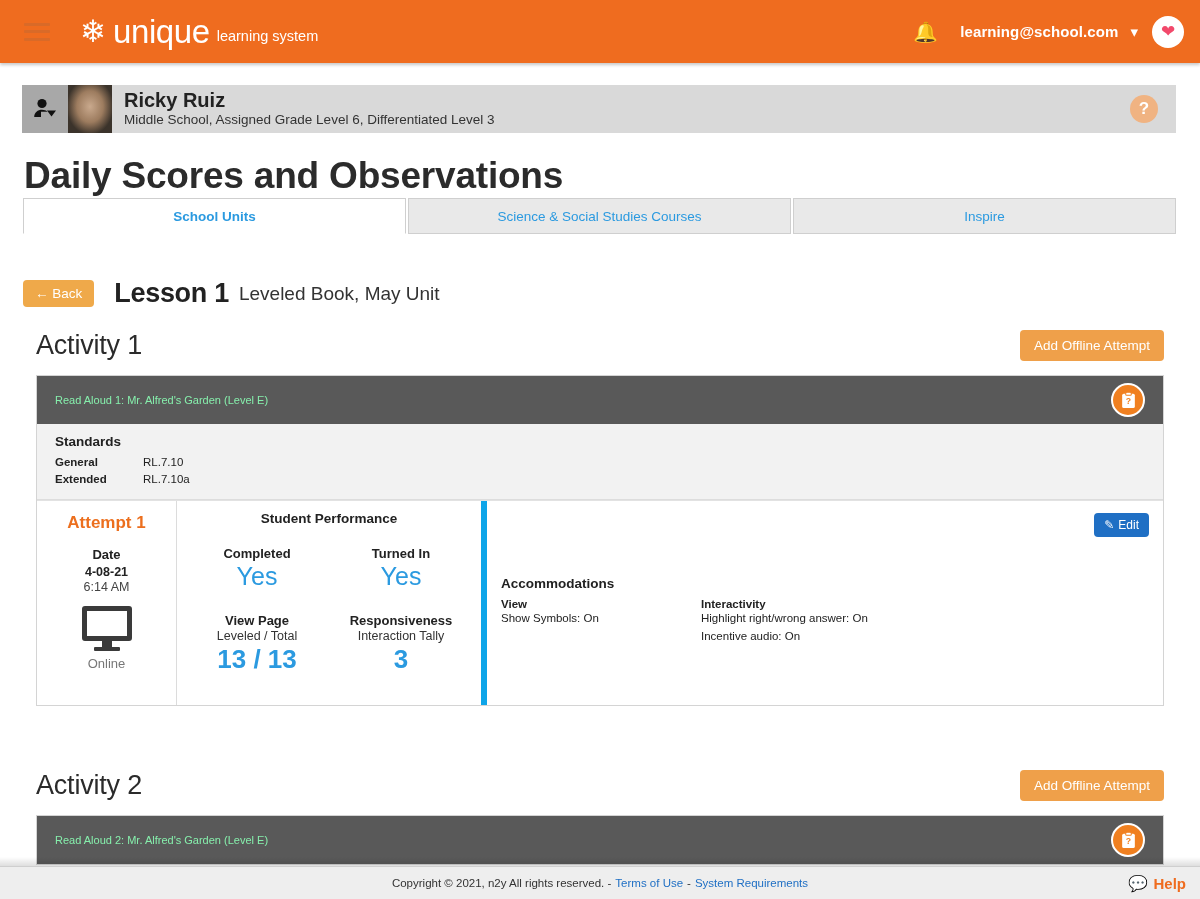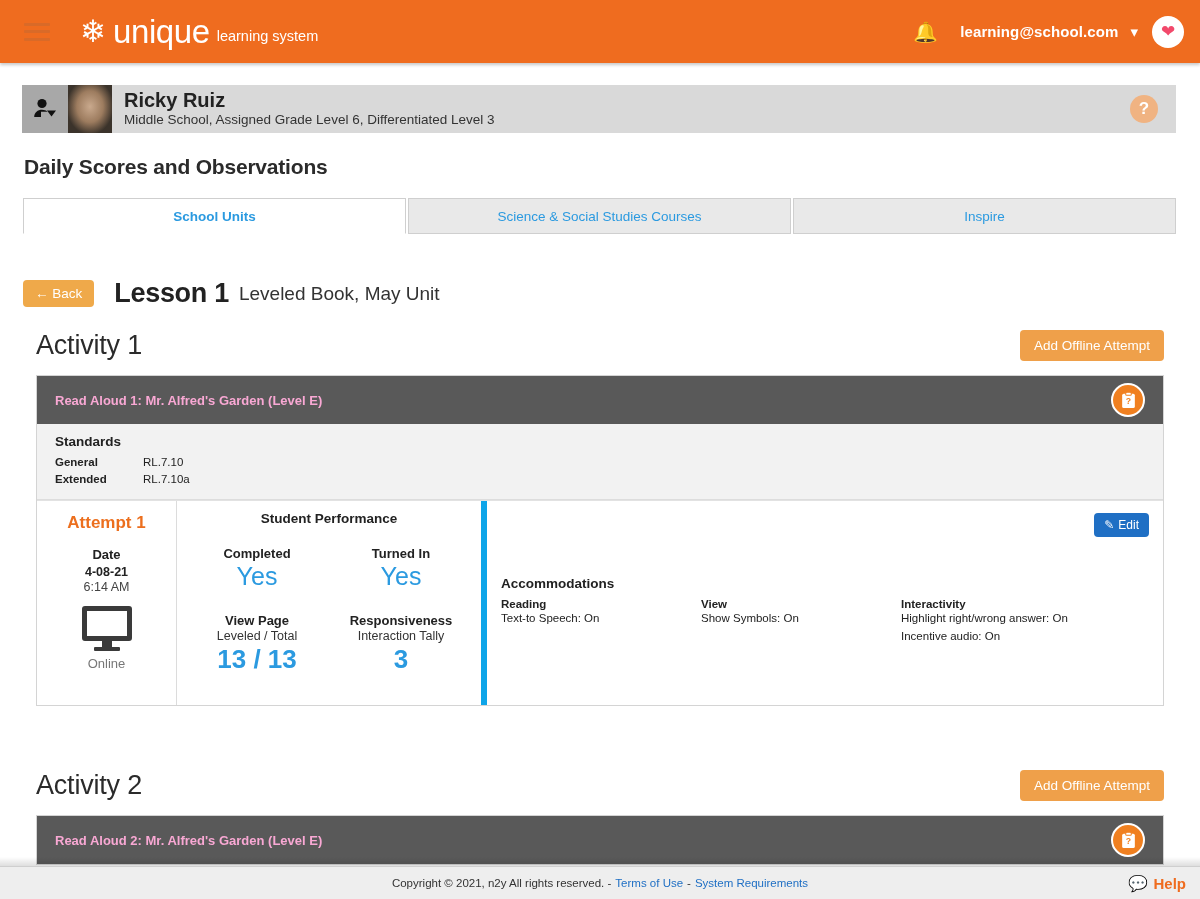--- a/index.html
+++ b/index.html
@@ -53,21 +53,21 @@
   .stu-name { font-size:20px; font-weight:bold; color:#222; line-height:1.15; }
   .stu-meta { font-size:13.5px; color:#333; line-height:1.2; }
   .stu-help {
     margin-left:auto; margin-right:18px;
     width:28px; height:28px; border-radius:50%; background:#f0b382;
     color:#ffffff; font-size:17px; font-weight:bold;
     display:flex; align-items:center; justify-content:center; cursor:pointer;
   }
 
   
-  .pagetitle { position:absolute; top:155px; left:24px; font-size:21px; color:#2b2b2b; font-weight:bold; letter-spacing:-0.2px;}
+  .pagetitle { position:absolute; top:155px; left:24px; font-size:37px; color:#2b2b2b; font-weight:bold; letter-spacing:-0.2px;}
 
   
   .tabs { position:absolute; top:198px; left:23px; width:1153px; height:36px; display:flex; }
   .tab {
     flex:1; display:flex; align-items:center; justify-content:center;
     font-size:13.5px; color:#2b9ae0; cursor:pointer;
     border:1px solid #cfcfcf; background:#e9e9e9;
     margin-right:2px;
   }
   .tab:last-child { margin-right:0; }
@@ -88,21 +88,21 @@
   .offlinebtn {
     margin-left:auto; background:#efa04a; color:#ffffff; border:none; border-radius:4px;
     font-size:13.5px; padding:8px 14px; cursor:pointer; font-family:inherit;
   }
 
   .act-card { border:1px solid #d4d4d4; background:#fff; }
   .act-bar {
     background:#595959; height:48px; display:flex; align-items:center;
     padding:0 18px; position:relative;
   }
-  .act-bar-title { color:#f9a8d4; font-size:13px; font-weight:bold; }
+  .act-bar-title { color:#86efac; font-size:11px; font-weight:normal; }
   .clip-icon {
     position:absolute; right:18px; top:50%; transform:translateY(-50%);
     width:34px; height:34px; border-radius:50%; background:#f08020;
     display:flex; align-items:center; justify-content:center; cursor:pointer;
     border:2px solid #ffffff;
   }
   .clip-icon svg { width:19px; height:19px; }
 
   .standards { background:#f2f2f2; border-bottom:1px solid #ddd; padding:10px 18px 12px 18px; }
   .standards-h { font-size:13.5px; font-weight:bold; color:#222; margin-bottom:5px; }
@@ -308,24 +308,20 @@
           </div>
 
           <div class="col-notes">
             <button class="editbtn">
               <span>✎</span>
               <span>Edit</span>
             </button>
             <div class="accom-hd">Accommodations</div>
             <div class="accom-grid">
               <div class="accom-col">
-                <div class="accom-title">Reading</div>
-                <div class="accom-item">Text-to Speech: On</div>
-              </div>
-              <div class="accom-col">
                 <div class="accom-title">View</div>
                 <div class="accom-item">Show Symbols: On</div>
               </div>
               <div class="accom-col wide">
                 <div class="accom-title">Interactivity</div>
                 <div class="accom-item">Highlight right/wrong answer: On</div>
                 <div class="accom-item">Incentive audio: On</div>
               </div>
             </div>
           </div>

